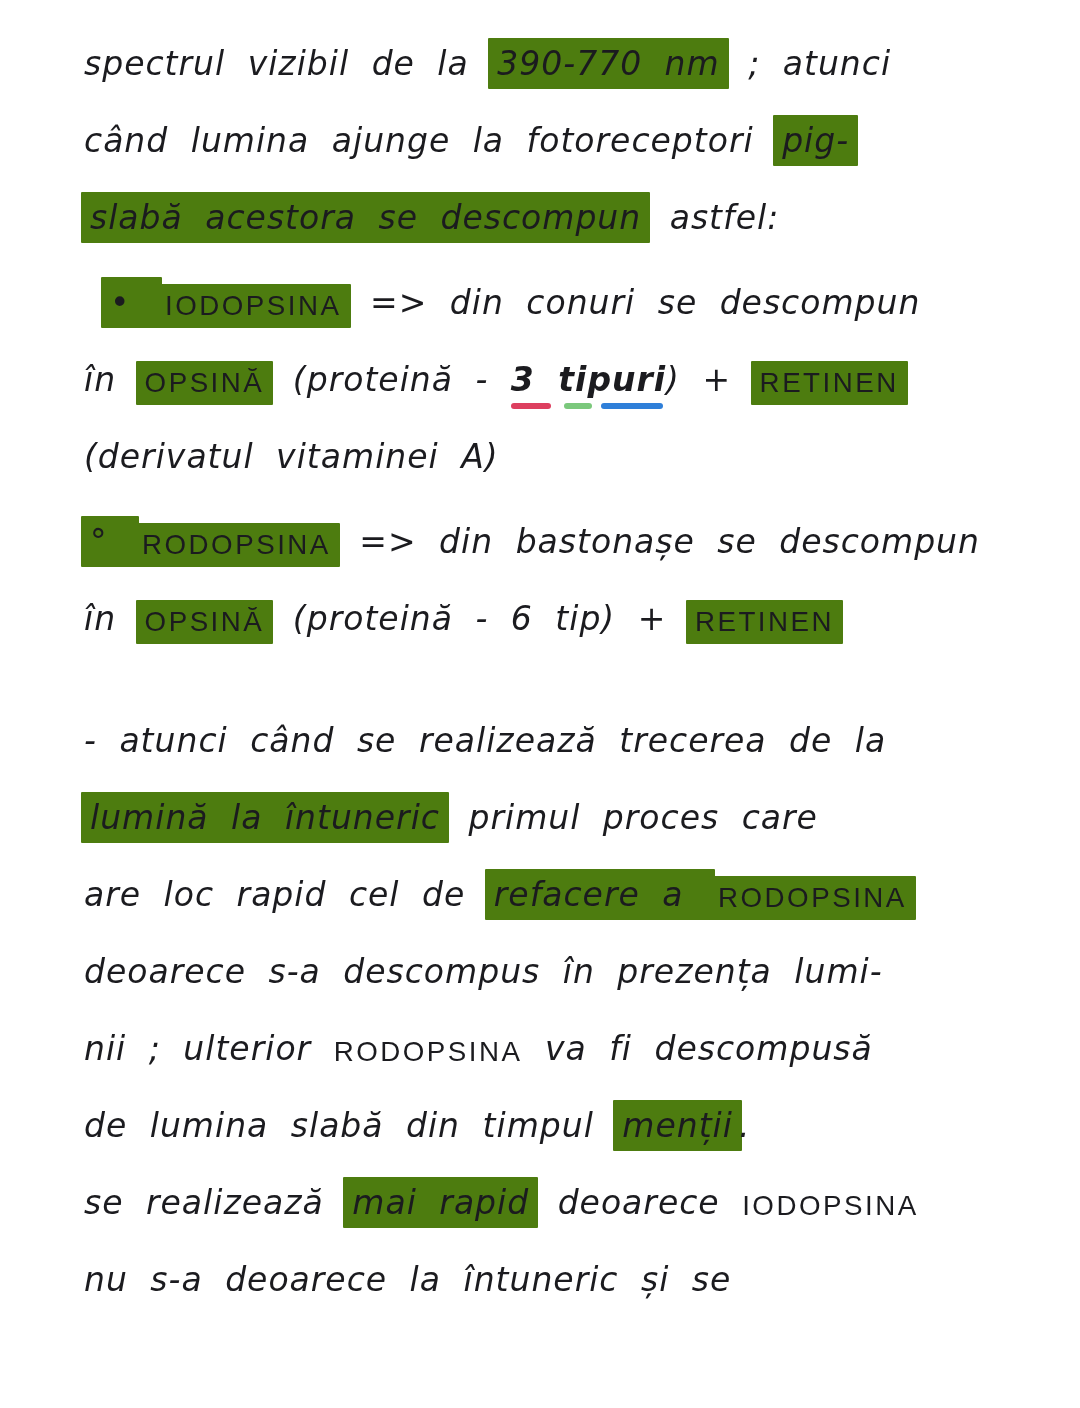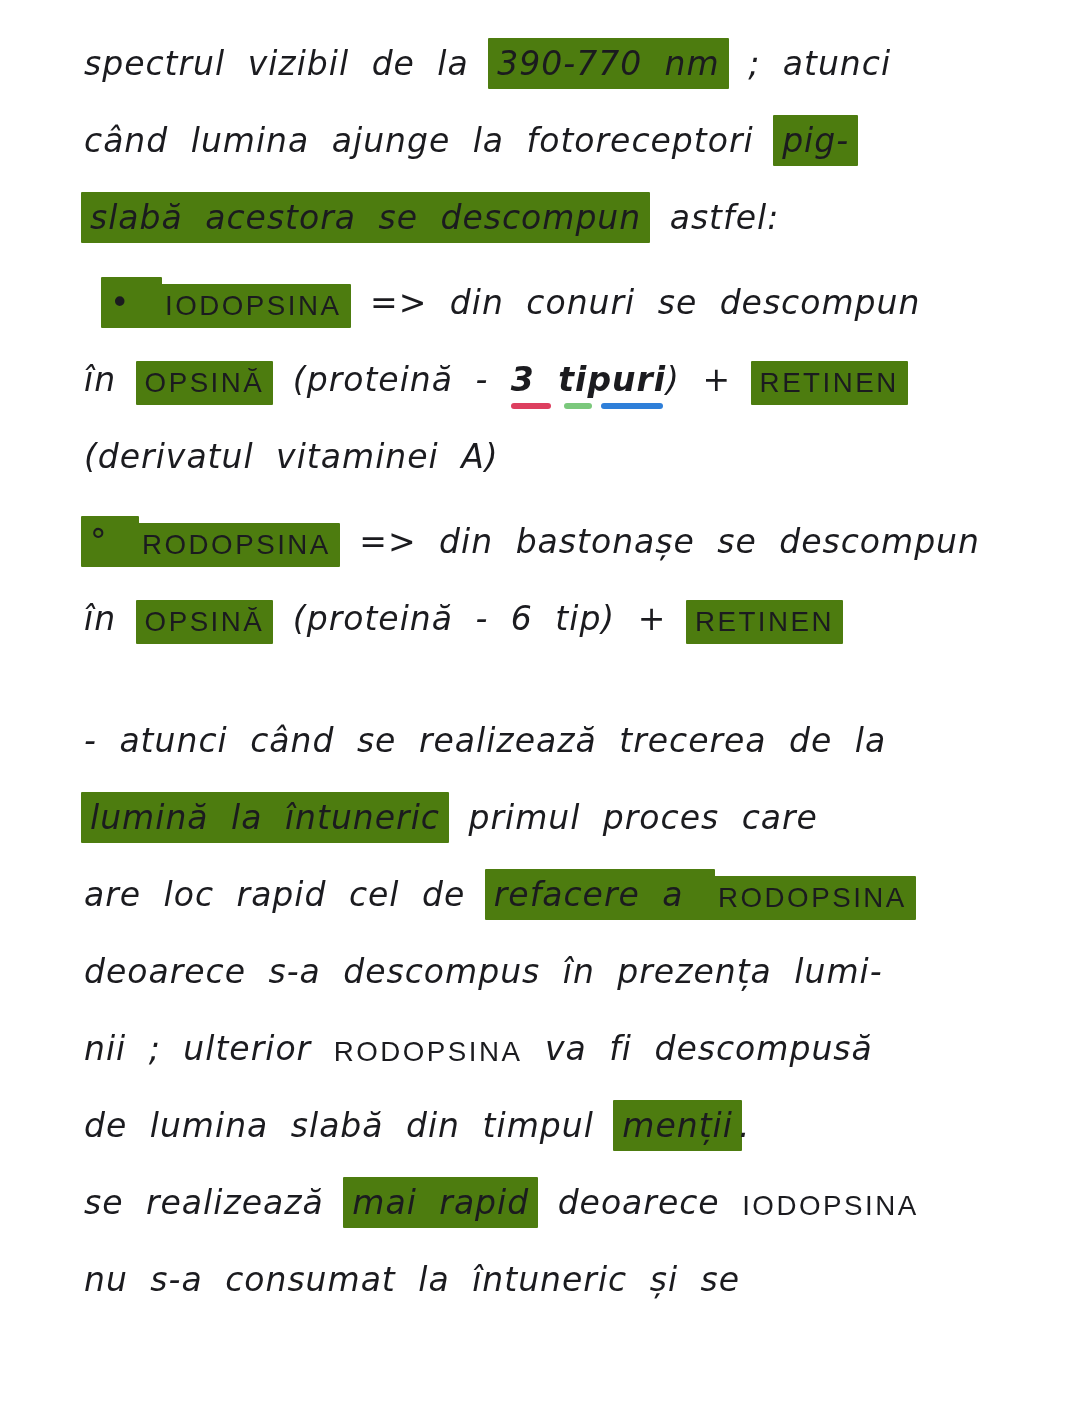--- a/index.html
+++ b/index.html
@@ -89,15 +89,15 @@
 
   <div class="line"><span class="seg">deoarece s-a descompus în prezența lumi-</span></div>
 
   <div class="line"><span class="seg">nii ; ulterior </span><span class="seg caps">RODOPSINA</span><span class="seg"> va fi descompusă</span></div>
 
   <div class="line"><span class="seg">de lumina slabă din timpul </span><span class="seg hl">menții</span><span class="seg">.</span></div>
 
 
   <div class="line"><span class="seg">se realizează </span><span class="seg hl">mai rapid</span><span class="seg"> deoarece </span><span class="seg caps">IODOPSINA</span></div>
 
-  <div class="line"><span class="seg">nu s-a consumat la întuneric și se</span></div>
+  <div class="line"><span class="seg">nu s-a deoarece la întuneric și se</span></div>
 
 </div>
 
 </body></html>

